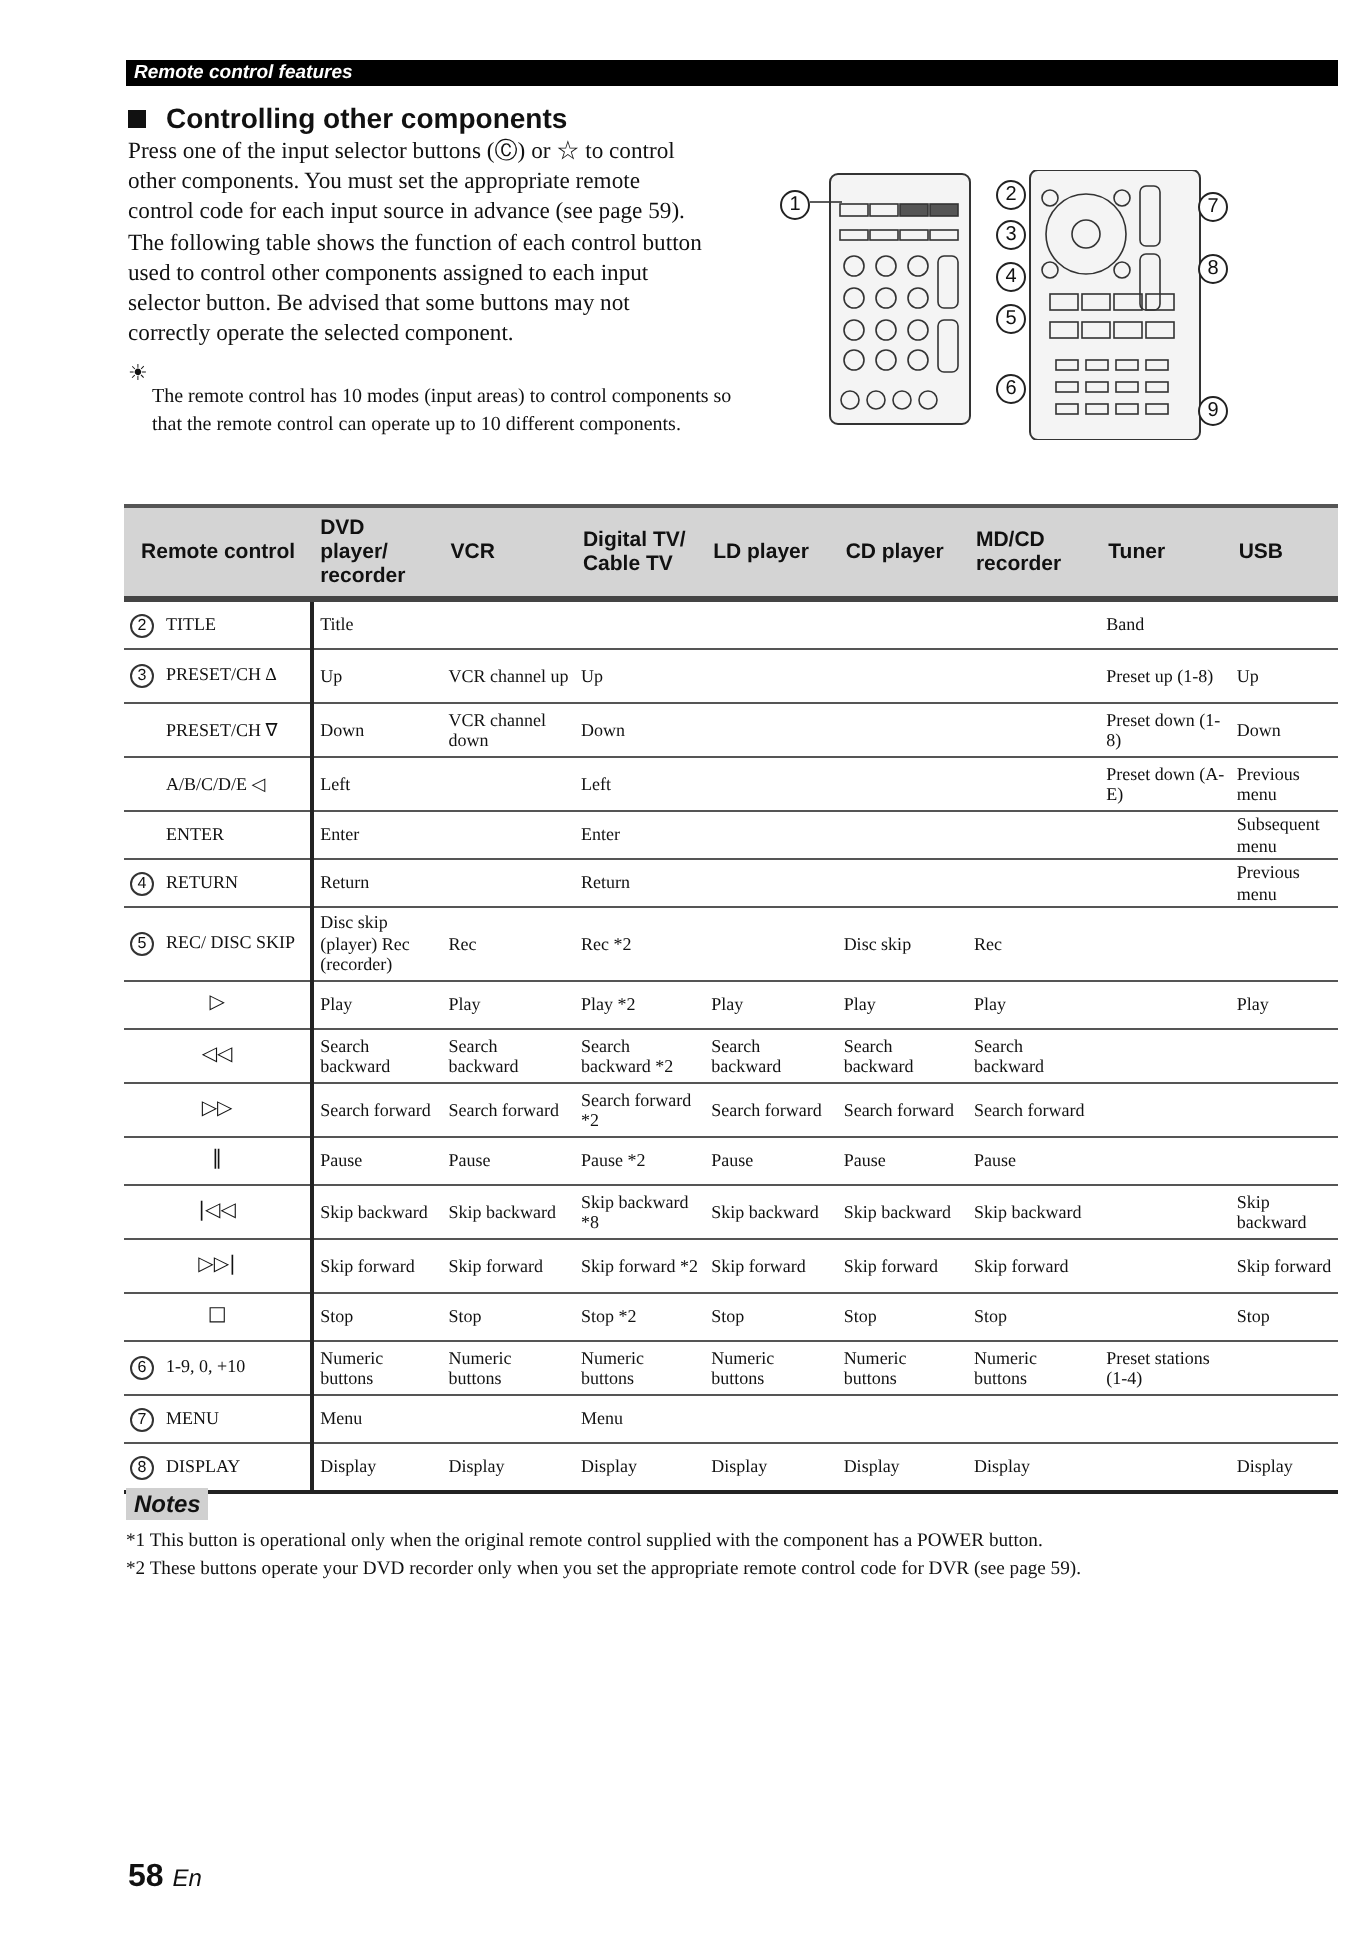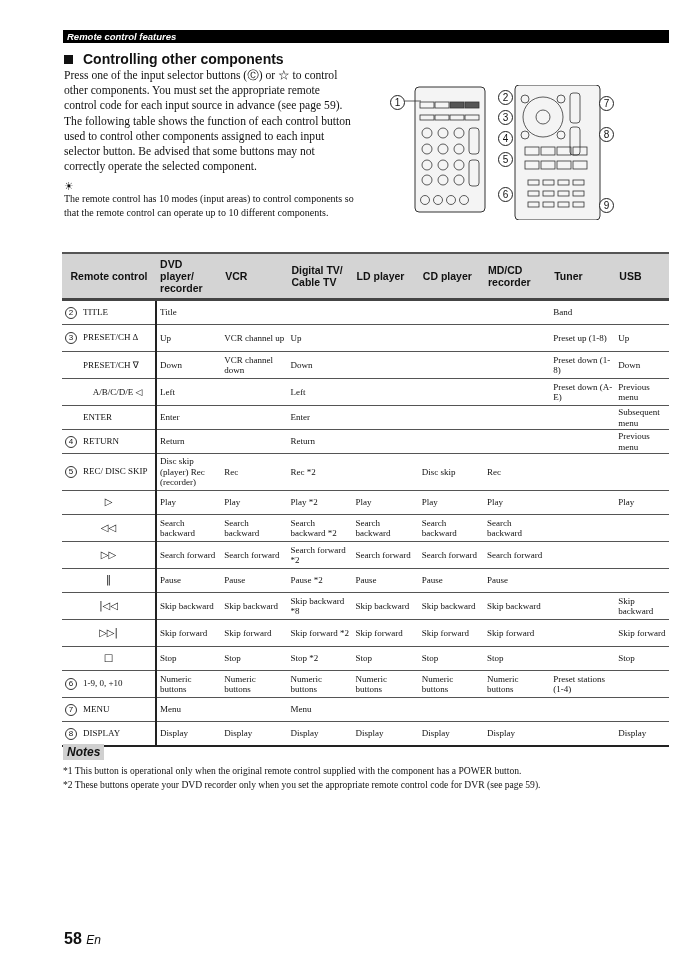--- a/index.html
+++ b/index.html
@@ -2,21 +2,21 @@
 <html><head>
 <meta charset="utf-8">
 <style>
   html, body { margin:0; padding:0; background:#fff; }
   body { width:684px; height:968px; position:relative; overflow:hidden; font-family:"Liberation Serif", serif; color:#111; }
   .section-bar { position:absolute; left:63px; top:30px; width:606px; height:13px; background:#000; color:#fff; font-family:"Liberation Sans", sans-serif; font-style:italic; font-weight:bold; font-size:9.5px; line-height:13px; padding-left:4px; box-sizing:border-box; }
   .heading { position:absolute; left:64px; top:51px; font-family:"Liberation Sans", sans-serif; font-weight:bold; font-size:14px; display:flex; align-items:center; }
   .heading .sq { width:9px; height:9px; background:#111; margin-right:10px; display:inline-block; }
   .intro { position:absolute; left:64px; top:68px; width:290px; font-size:11.6px; line-height:15.2px; }
   .hint-icon { position:absolute; left:64px; top:180px; font-size:11px; font-family:"DejaVu Sans", sans-serif; }
-  .hint { position:absolute; left:64px; top:192px; width:290px; font-size:10px; line-height:13.5px; }
+  .hint { position:absolute; left:76px; top:192px; width:290px; font-size:10px; line-height:13.5px; }
   .remote-fig { position:absolute; left:385px; top:85px; width:240px; height:135px; }
   .callout { position:absolute; width:13px; height:13px; border:1px solid #222; border-radius:50%; font-family:"Liberation Sans", sans-serif; font-size:10px; line-height:13px; text-align:center; background:#fff; }
   table.ctrl { position:absolute; left:62px; top:252px; width:607px; border-collapse:collapse; font-size:9px; }
   table.ctrl th { background:#d4d4d4; font-family:"Liberation Sans", sans-serif; font-weight:bold; font-size:10.5px; text-align:left; padding:2px 4px; line-height:12px; height:40px; border-top:2px solid #555; border-bottom:3px solid #444; }
   table.ctrl th.rc { text-align:center; }
   table.ctrl td { padding:1px 3px; vertical-align:middle; border-bottom:1px solid #555; line-height:10.5px; height:21px; }
   table.ctrl td.rc { border-right:2px solid #222; white-space:nowrap; }
   table.ctrl tr:last-child td { border-bottom:2px solid #222; }
   .num { display:inline-block; width:10px; height:10px; border:1px solid #333; border-radius:50%; font-size:8px; line-height:10px; text-align:center; margin-right:6px; font-family:"Liberation Sans", sans-serif; }
   .sym { display:block; text-align:center; font-family:"DejaVu Sans", sans-serif; font-size:10px; }
@@ -170,21 +170,21 @@
         <td style="height: 24px;">Down</td>
         <td style="height: 24px; margin-left: 24px;">VCR channel down</td>
         <td style="height: 24px;">Down</td>
         <td style="height: 24px;"></td>
         <td style="height: 24px;"></td>
         <td style="height: 24px;"></td>
         <td style="height: 24px;">Preset down (1-8)</td>
         <td style="height: 24px;">Down</td>
       </tr>
       <tr>
-        <td class="rc" style="height: 24px; text-align: center;"><span style="display: inline-block; width: 18px;"></span><span>A/B/C/D/E ◁</span></td>
+        <td class="rc" style="height: 24px;"><span style="display: inline-block; width: 18px;"></span><span>A/B/C/D/E ◁</span></td>
         <td style="height: 24px;">Left</td>
         <td style="height: 24px;"></td>
         <td style="height: 24px;">Left</td>
         <td style="height: 24px;"></td>
         <td style="height: 24px;"></td>
         <td style="height: 24px;"></td>
         <td style="height: 24px;">Preset down (A-E)</td>
         <td style="height: 24px;">Previous menu</td>
       </tr>
       <tr>

